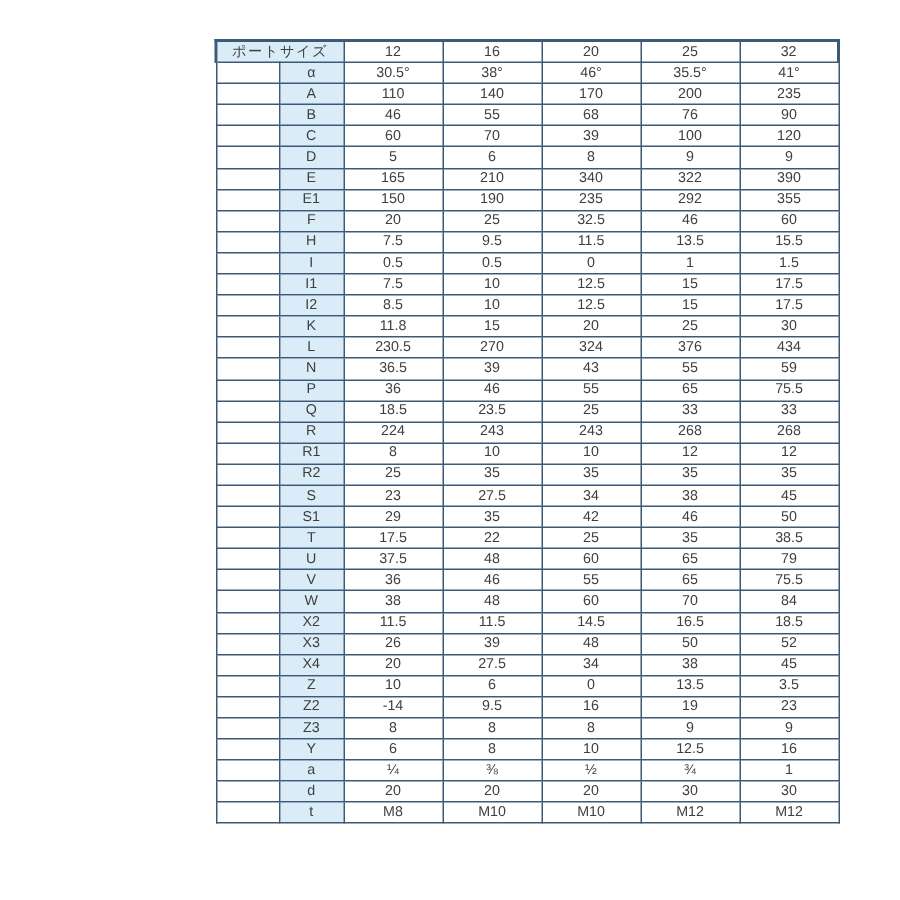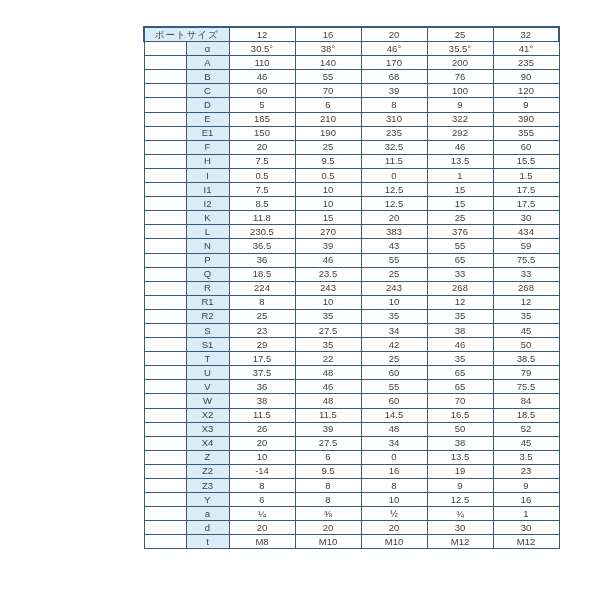--- a/index.html
+++ b/index.html
@@ -100,21 +100,21 @@
           <td>6</td>
           <td>8</td>
           <td>9</td>
           <td>9</td>
         </tr>
         <tr>
           <td class="spacer"></td>
           <td class="lbl">E</td>
           <td>165</td>
           <td>210</td>
-          <td>310</td>
+          <td>340</td>
           <td>322</td>
           <td>390</td>
         </tr>
         <tr>
           <td class="spacer"></td>
           <td class="lbl">E1</td>
           <td>150</td>
           <td>190</td>
           <td>235</td>
           <td>292</td>
@@ -172,21 +172,21 @@
           <td>15</td>
           <td>20</td>
           <td>25</td>
           <td>30</td>
         </tr>
         <tr>
           <td class="spacer"></td>
           <td class="lbl">L</td>
           <td>230.5</td>
           <td>270</td>
-          <td>383</td>
+          <td>324</td>
           <td>376</td>
           <td>434</td>
         </tr>
         <tr>
           <td class="spacer"></td>
           <td class="lbl">N</td>
           <td>36.5</td>
           <td>39</td>
           <td>43</td>
           <td>55</td>

